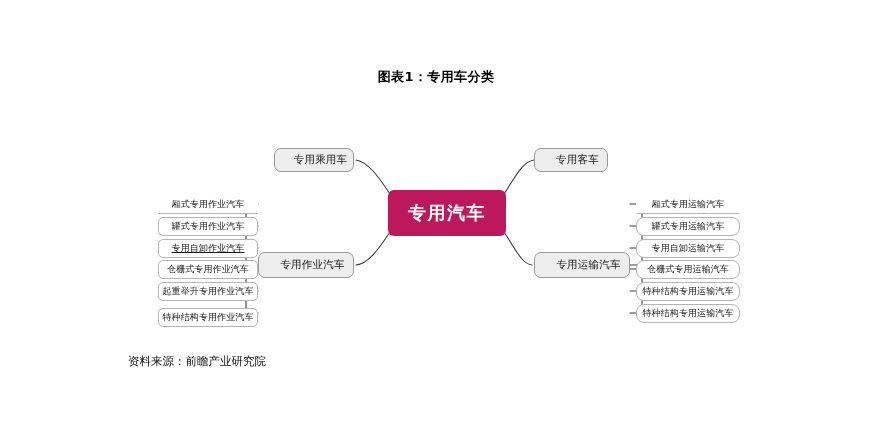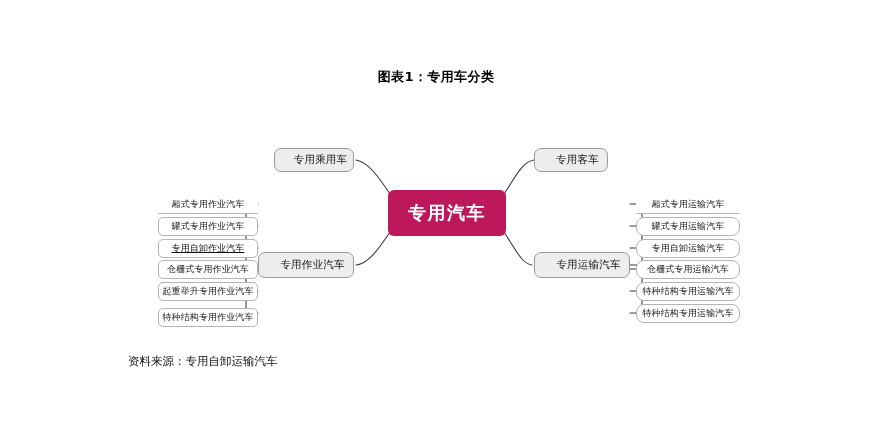--- a/index.html
+++ b/index.html
@@ -183,15 +183,15 @@
   <div class="leaf leaf-left" style="top:282px;">起重举升专用作业汽车</div>
   <div class="leaf leaf-left" style="top:308px;">特种结构专用作业汽车</div>
 
   <div class="leaf leaf-right open-top" style="top:195px;">厢式专用运输汽车</div>
   <div class="leaf leaf-right" style="top:217px;">罐式专用运输汽车</div>
   <div class="leaf leaf-right" style="top:239px;">专用自卸运输汽车</div>
   <div class="leaf leaf-right" style="top:260px;">仓栅式专用运输汽车</div>
   <div class="leaf leaf-right" style="top:282px;">特种结构专用运输汽车</div>
   <div class="leaf leaf-right" style="top:304px;">特种结构专用运输汽车</div>
 
-  <div class="source">资料来源：专用自卸运输汽车</div>
+  <div class="source">资料来源：前瞻产业研究院</div>
 
 </div>
 
 </body></html>

